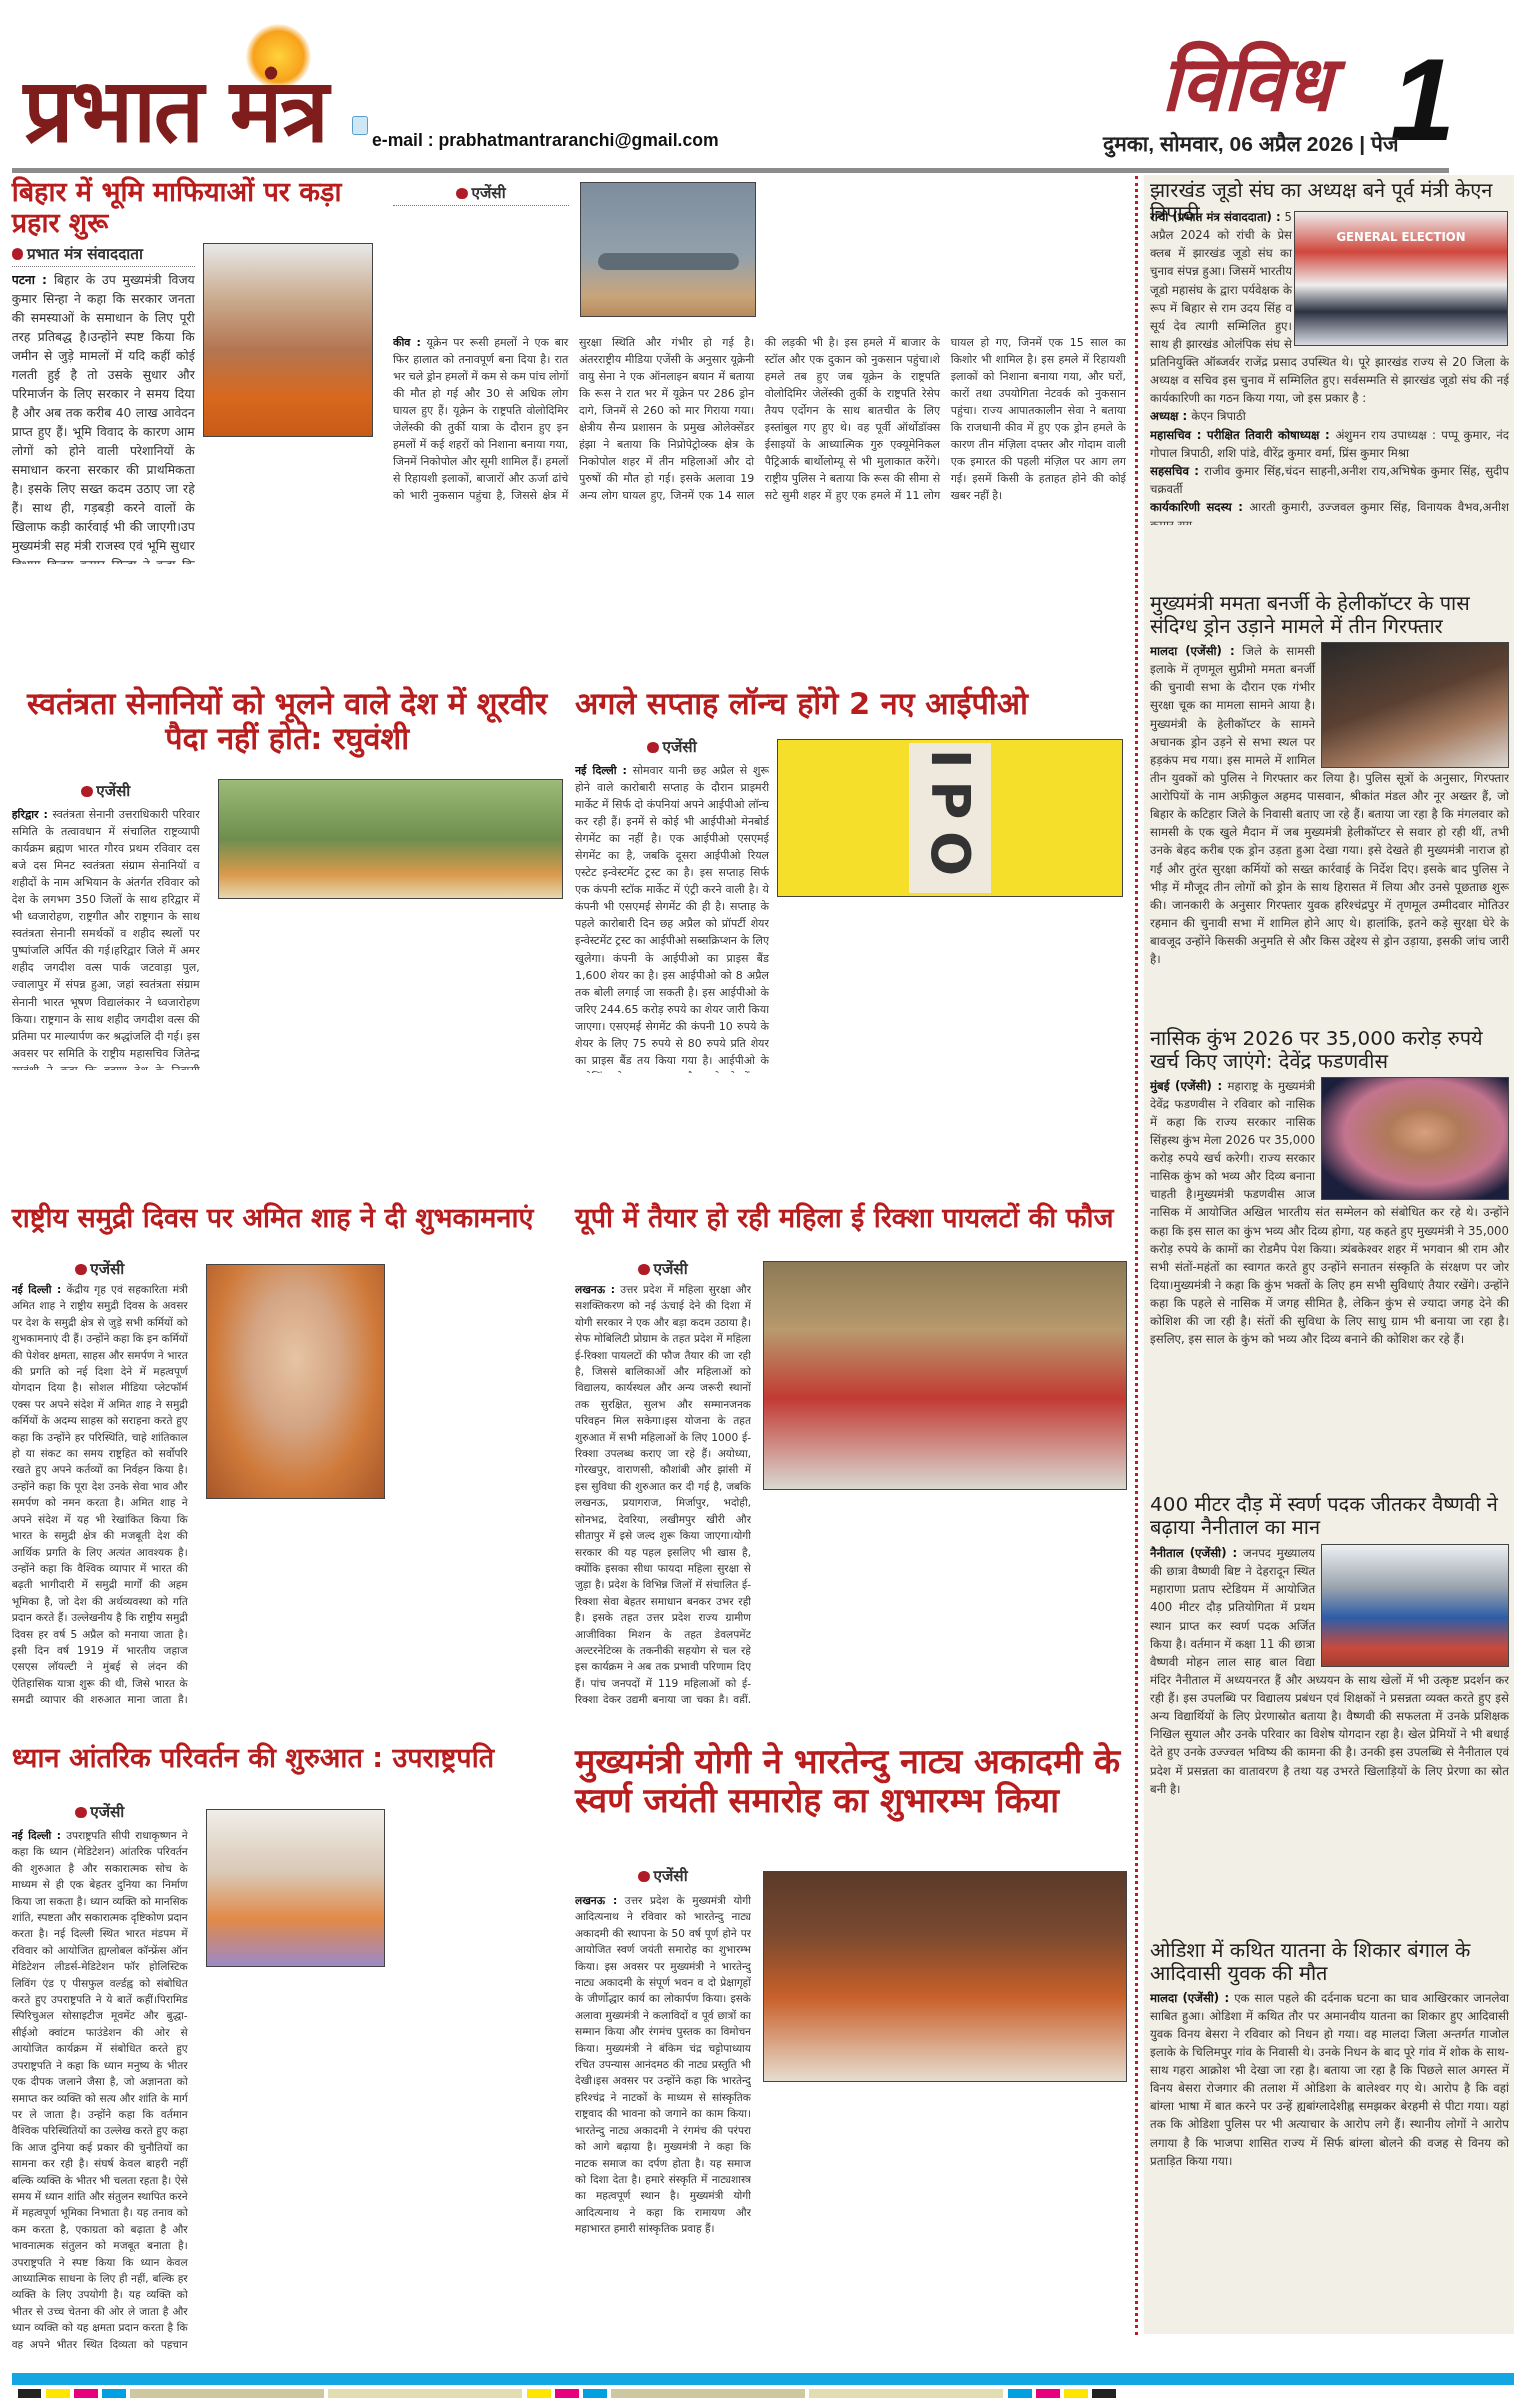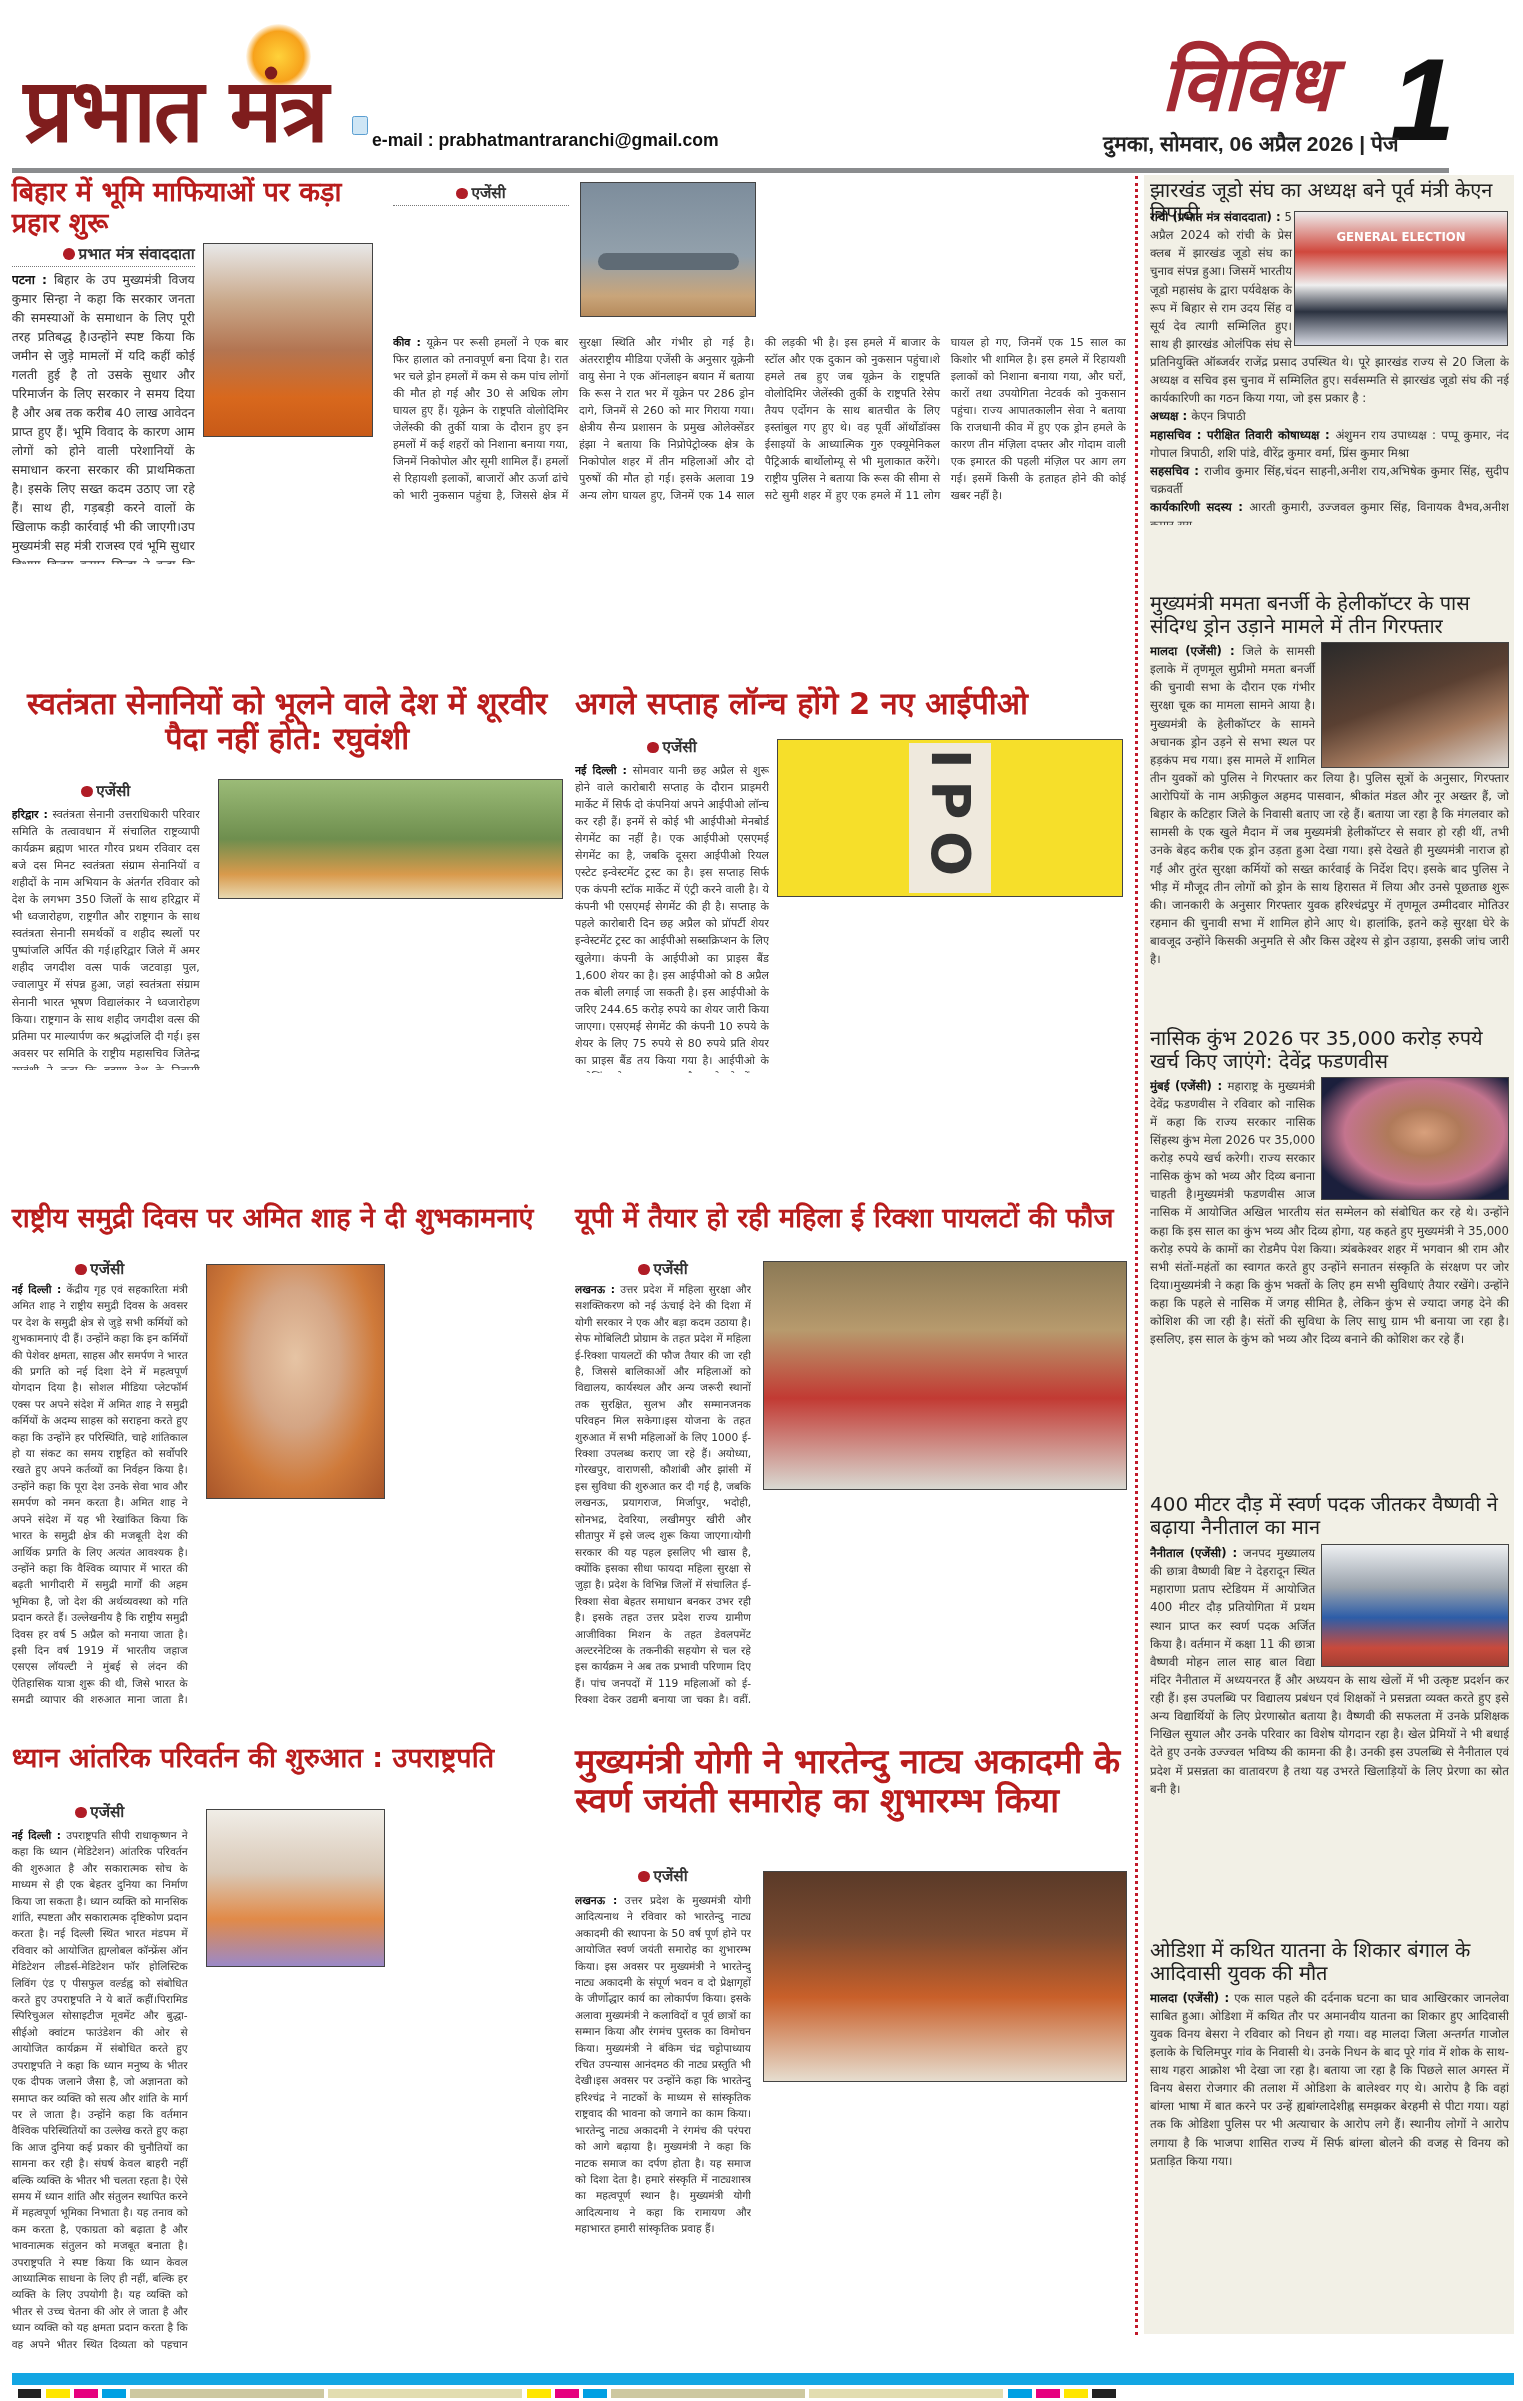--- a/index.html
+++ b/index.html
@@ -37,21 +37,21 @@
 <div class="abs dateline">दुमका, सोमवार, 06 अप्रैल 2026 | पेज</div>
 <div class="abs rule"></div>
 
 <div class="abs sidebar"></div>
 <div class="abs dots"></div>
 
 <div class="abs" style="left:11.7px;top:176px;width:375px">
   <div class="h1" style="font-size:27px">बिहार में भूमि माफियाओं पर कड़ा प्रहार शुरू</div>
   <div style="display:flex;gap:8.2px;margin-top:4.7px">
     <div style="width:183px">
-      <div class="byline" style="text-align:right"><span class="dot"></span><span>प्रभात मंत्र संवाददाता</span></div>
+      <div class="byline" style="text-align:left"><span class="dot"></span><span>प्रभात मंत्र संवाददाता</span></div>
       <div class="hr-dotted" style="margin:3.5px 0"></div>
       <div class="text" style="height:293px;font-size:12.3px"><b>पटना :</b> <span>बिहार के उप मुख्यमंत्री विजय कुमार सिन्हा ने कहा कि सरकार जनता की समस्याओं के समाधान के लिए पूरी तरह प्रतिबद्ध है।उन्होंने स्पष्ट किया कि जमीन से जुड़े मामलों में यदि कहीं कोई गलती हुई है तो उसके सुधार और परिमार्जन के लिए सरकार ने समय दिया है और अब तक करीब 40 लाख आवेदन प्राप्त हुए हैं। भूमि विवाद के कारण आम लोगों को होने वाली परेशानियों के समाधान करना सरकार की प्राथमिकता है। इसके लिए सख्त कदम उठाए जा रहे हैं। साथ ही, गड़बड़ी करने वालों के खिलाफ कड़ी कार्रवाई भी की जाएगी।उप मुख्यमंत्री सह मंत्री राजस्व एवं भूमि सुधार विभाग विजय कुमार सिन्हा ने कहा कि हम 40 लाख आवेदनों के समाधान के लिए संकल्पित हैं। आप आएं, अगर कोई गलती हुई भी है तो मिल-बैठकर उसका सुधार और समाधान किया जाएगा। उप मुख्यमंत्री ने लोगों से अपील की कि वे भ्रम और भड़काने वालों के चक्कर में न पड़ें और मन से डर निकाल दें।उन्होंने कहा कि वर्षों से जनता को बहुत सी पीड़ा अब खत्म होगी और भूमि विवाद के नाम पर बिहार को अब और रक्तरंजित नहीं होने दिया जाएगा। उन्होंने कहा कि आज भी 70 से 75 प्रतिशत जघन्य अपराध भूमि विवाद से जुड़े होते हैं, लेकिन कुछ लोग तकनीकी हेरफेर कर गड़बड़ी की है।</span></div>
     </div>
     <div class="photo" style="width:170px;height:194px;background:linear-gradient(180deg,#e8e8e8 0%,#c9a88a 30%,#b37552 55%,#d8681d 80%,#c85a18 100%)"></div>
   </div>
 </div>
 
 <div class="abs" style="left:393px;top:176px;width:733px">
   <div style="display:flex;gap:10.6px;margin-top:5.9px">
     <div style="width:176px">

